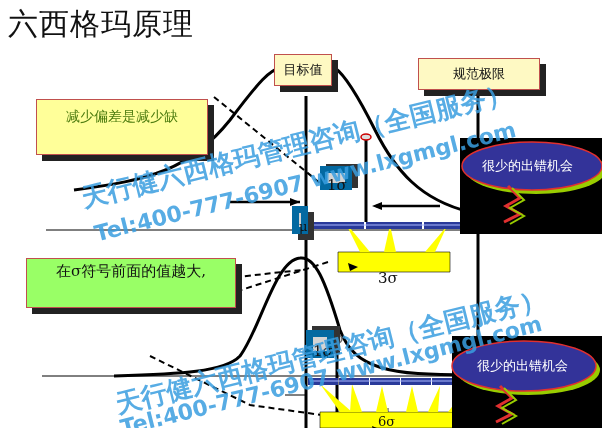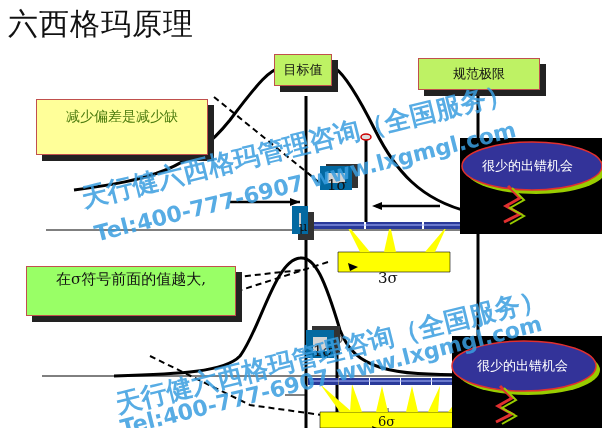--- a/index.html
+++ b/index.html
@@ -1,20 +1,20 @@
 <!DOCTYPE html>
 <html><head>
 <meta charset="utf-8">
 <style>
   html,body{margin:0;padding:0;background:#fff;}
   body{width:602px;height:428px;position:relative;overflow:hidden;font-family:"DejaVu Serif",serif;}
   .title{position:absolute;left:8px;top:4px;font-size:30px;color:#111;letter-spacing:1px;font-family:Liberation Mono, monospace;}
   svg.diagram{position:absolute;left:0;top:0;}
   .box{position:absolute;box-sizing:border-box;}
-  .label-gray{background:#bef264;border:1px solid #c0504d;font-size:13px;color:#111;text-align:center;}
+  .label-gray{background:#fef9c3;border:1px solid #c0504d;font-size:13px;color:#111;text-align:center;}
   .shadow{box-shadow:6px 6px 0 #222;}
   .note-yellow{background:#ffff99;border:1px solid #c0504d;font-size:14px;line-height:20px;color:#4d7c0f;text-align:center;padding-top:6px;margin-top:19px;}
   .note-green{background:#99ff66;border:1px solid #c0504d;font-size:15px;line-height:21px;color:#111;text-align:center;padding-top:2px;}
   .sig{background:#d4d4d4;border:7px solid #0369a1;font-size:15px;color:#111;text-align:left;}
   .burst-label{position:absolute;font-size:15px;color:#111;}
   .bubble-text{position:absolute;color:#fff;font-size:13px;white-space:nowrap;}
   .wm{position:absolute;color:#3a9ee0;opacity:.85;font-family:"DejaVu Sans",sans-serif;font-weight:bold;white-space:nowrap;transform-origin:left top;}
 </style>
 </head>
 <body>
@@ -105,21 +105,21 @@
 </svg>
 
 <div class="box label-gray shadow" style="left:274px;top:54px;width:58px;height:32px;line-height:30px;">目标值</div>
 
 <div class="box label-gray shadow" style="left:418px;top:58px;width:122px;height:32px;line-height:30px;">规范极限</div>
 
 <div class="box note-yellow shadow" style="left:36px;top:80px;width:172px;height:56px;">
   <div>减少偏差是减少缺</div>
 </div>
 
-<div class="box note-green shadow" style="left:26px;top:266px;width:210px;height:50px;">
+<div class="box note-green shadow" style="left:26px;top:258px;width:210px;height:50px;">
   <div>在σ符号前面的值越大,</div>
 </div>
 
 <div class="box sig" style="left:320px;top:166px;width:32px;height:24px;line-height:24px;box-shadow:6px -2px 0 #333;">1σ</div>
 <div class="box sig" style="left:292px;top:206px;width:16px;height:28px;line-height:28px;font-size:13px;box-shadow:6px 6px 0 #333;">μ</div>
 <div class="box sig" style="left:306px;top:330px;width:28px;height:28px;line-height:28px;box-shadow:6px -4px 0 #333;">1σ</div>
 
 <div class="burst-label" style="left:378px;top:254px;margin-top:15px;">3σ</div>
 <div class="burst-label" style="left:378px;top:414px;font-size:13px;">6σ</div>
 

